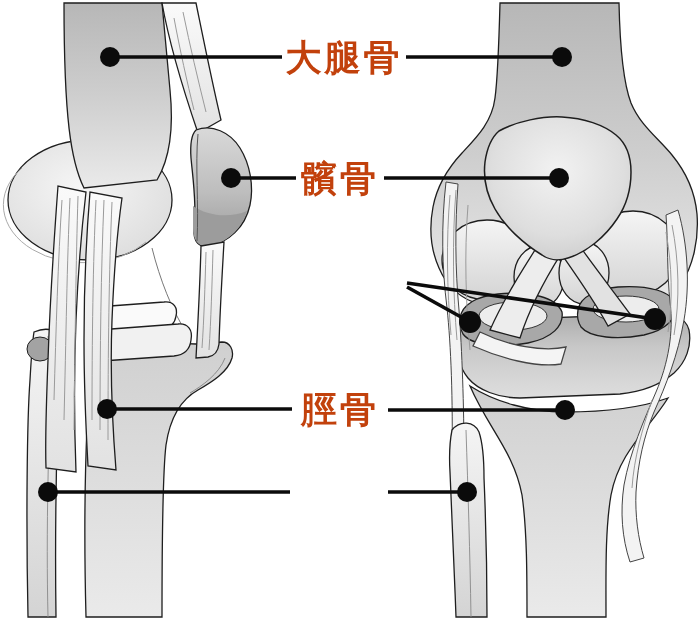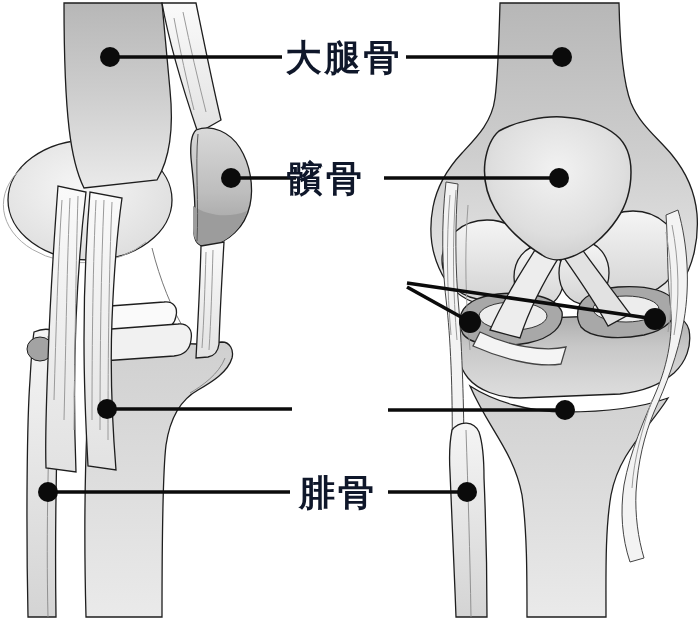--- a/index.html
+++ b/index.html
@@ -1,20 +1,20 @@
 <!DOCTYPE html>
 <html><head>
 <meta charset="utf-8">
 <style>
   html,body{margin:0;padding:0;background:#ffffff;}
   .stage{position:relative;width:700px;height:621px;background:#ffffff;overflow:hidden;
          font-family:"DejaVu Serif","Liberation Serif",serif;}
   .stage svg{position:absolute;left:0;top:0;}
   .lbl{position:absolute;transform:translate(-50%,-50%);font-weight:700;font-size:36px;
-       line-height:1;letter-spacing:3px;color:#0f172a;white-space:nowrap;
+       line-height:1;letter-spacing:3px;color:#c2410c;white-space:nowrap;
        font-family:"DejaVu Serif","Liberation Serif",serif;}
 </style>
 </head>
 <body>
 
 <div class="stage">
 <svg width="700" height="621" viewBox="0 0 700 621">
   <defs>
     <linearGradient id="gShaft" x1="0" y1="0" x2="0" y2="1">
       <stop offset="0" stop-color="#b7b7b7"></stop>
@@ -145,15 +145,15 @@
     <circle cx="565" cy="410" r="10" stroke="none"></circle>
 
     <line x1="48" y1="492" x2="290" y2="492"></line>
     <line x1="388" y1="492" x2="467" y2="492"></line>
     <circle cx="48" cy="492" r="10" stroke="none"></circle>
     <circle cx="467" cy="492" r="10" stroke="none"></circle>
   </g>
 </svg>
 
   <div class="lbl" style="left:344px;top:57px">大腿骨</div>
-  <div class="lbl" style="left:326px;top:178px">髕骨</div>
-  <div class="lbl" style="left:338px;top:492px">腓骨</div>
+  <div class="lbl" style="left:340px;top:178px">髕骨</div>
+  <div class="lbl" style="left:340px;top:409px">脛骨</div>
 </div>
 
 </body></html>

